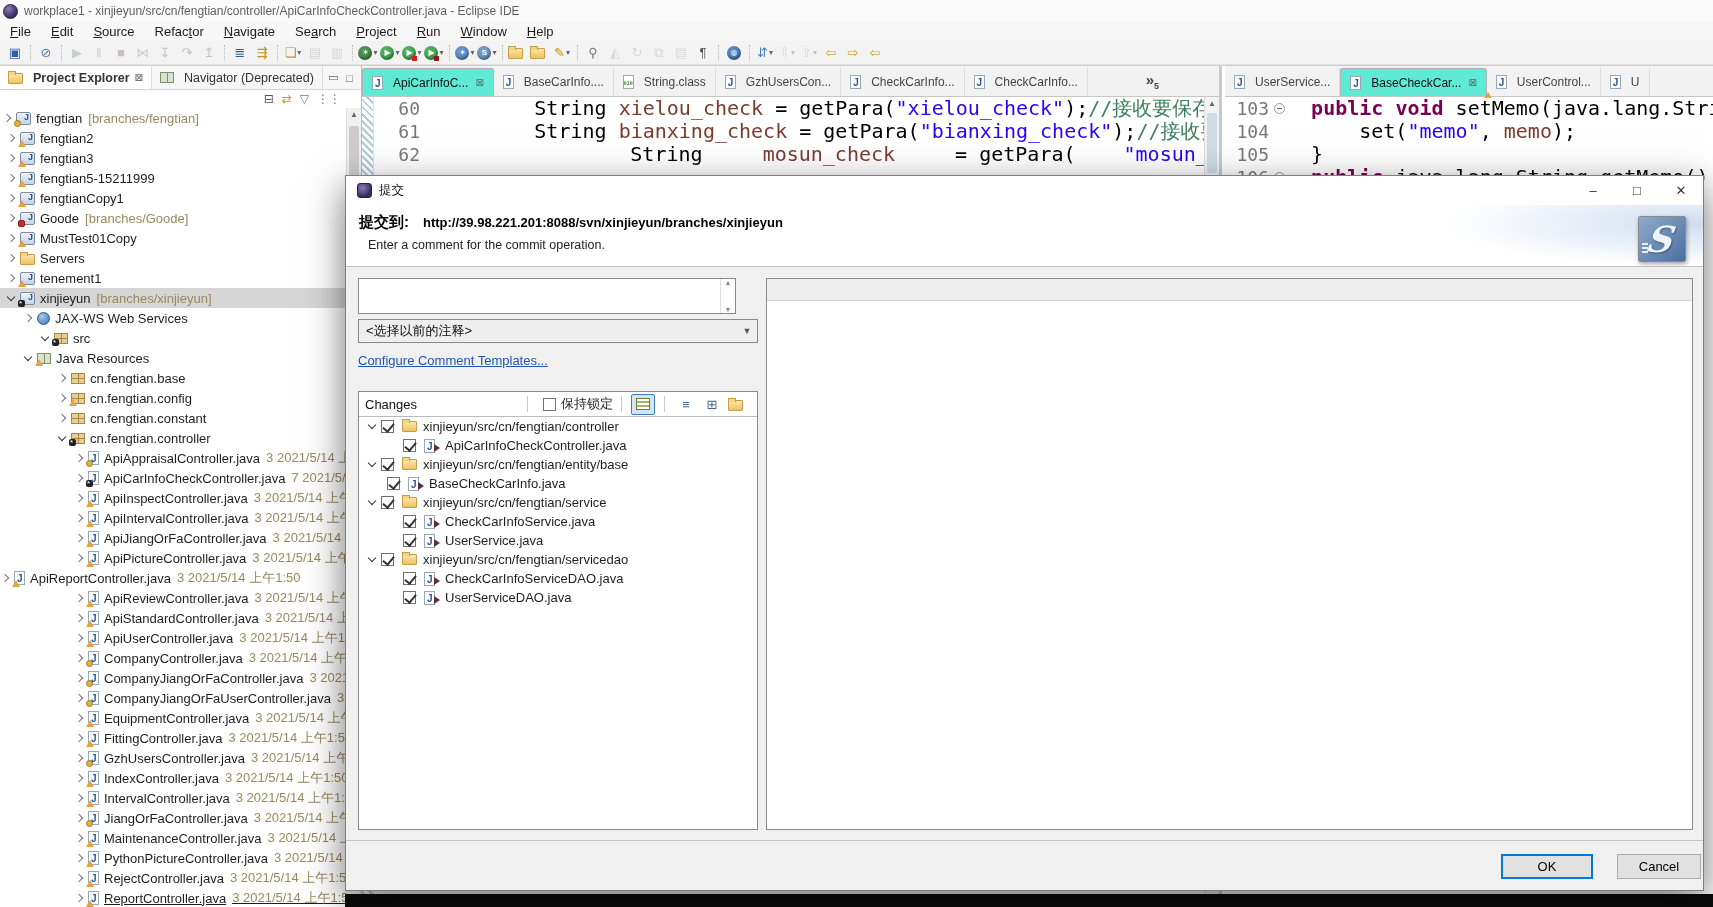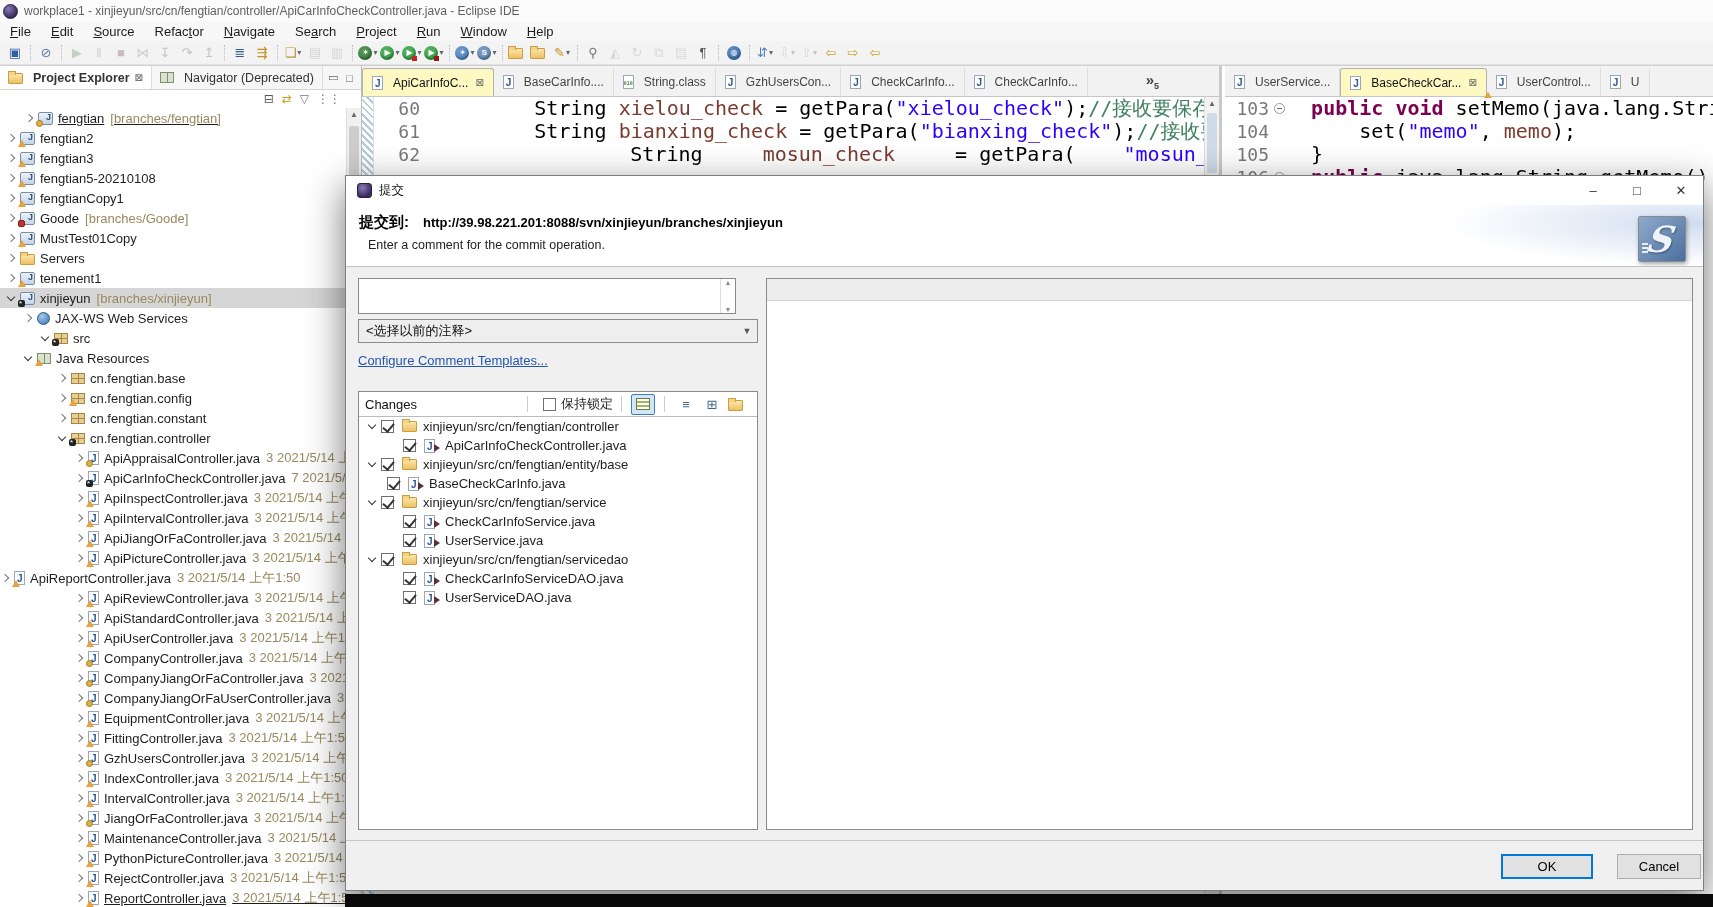--- a/index.html
+++ b/index.html
@@ -64,21 +64,21 @@
   .iclass { width:11px; height:14px; background:#fff; border:1px solid #9aa7b8; }
   .iclass::after { content:"010"; position:absolute; left:0px; top:4px; font:bold 5px "DejaVu Sans Mono",monospace; color:#3f7f3f; }
 
   
   .editor { position:absolute; left:362px; top:65px; right:0; bottom:0; background:#fff; border-top:1px solid #cfcfcf; }
   .egroup { position:absolute; top:0; bottom:0; }
   .egroup.left { left:0; width:860px; border-right:3px solid #c9c9c9; }
   .egroup.right { left:863px; right:0; }
   .tabrow { height:31px; background:#f2f2f2; border-bottom:1px solid #c6c6c6; display:flex; align-items:flex-end; }
   .etab { height:28px; display:flex; align-items:center; gap:5px; padding:0 9px; font-size:12px; color:#444; border-right:1px solid #ddd; white-space:nowrap; }
-  .etab.active { background:#fef9c3; border:1px solid #b2b2b2; border-bottom:none; border-radius:3px 3px 0 0; color:#111; }
+  .etab.active { background:#5eead4; border:1px solid #b2b2b2; border-bottom:none; border-radius:3px 3px 0 0; color:#111; }
   .etab .x { font-size:10px; color:#666; margin-left:2px; }
   .etab .warnov { position:absolute; left:-3px; bottom:-2px; width:0; height:0; border-left:4px solid transparent; border-right:4px solid transparent; border-bottom:6px solid #e8a33d; }
   .eoverflow { margin-left:auto; margin-right:60px; font-size:15px; font-weight:bold; color:#444; align-self:center; }
   .eoverflow sub { font-size:9px; }
   .codepane { position:absolute; left:0; right:0; top:31px; bottom:0; font-family:"DejaVu Sans Mono",monospace; font-size:20px; overflow:hidden; }
   .gutterhatch { position:absolute; left:0; top:0; bottom:0; width:12px; background:repeating-linear-gradient(45deg,#aecbe2 0 2px,#ffffff 2px 5px); border-right:1px solid #e0e0e0; }
   .cline { height:23px; line-height:23px; white-space:pre; display:flex; }
   .lnum { flex:none; width:48px; text-align:right; color:#787878; font-size:18px; padding-right:4px; }
   .fold { flex:none; width:14px; position:relative; }
   .fold.on::after { content:""; position:absolute; left:1px; top:6px; width:9px; height:9px; border:1px solid #999; border-radius:50%; background:#fff; }
@@ -317,21 +317,21 @@
         <span>□</span>
       </span>
     </div>
   <div class="sbtools" id="sbtools">
       <span style="color: rgb(85, 85, 85);">⊟</span>
       <span style="color: rgb(200, 162, 42);">⇄</span>
       <span style="color: rgb(119, 119, 119);">▽</span>
       <span style="color: rgb(119, 119, 119);">⋮⋮</span>
     </div>
   <div class="tree" id="ptree">
-      <div class="trow" style="padding-left: 24px; text-decoration: underline;">
+      <div class="trow" style="padding-left: 2px;">
         <span class="chev closed"></span>
         <span class="ticon iprj">
           <span class="deco lock"></span>
         </span>
         <span>fengtian</span>
         <span class="label-branch"> [branches/fengtian]</span>
       </div>
       <div class="trow" style="padding-left: 6px;">
         <span class="chev closed"></span>
         <span class="ticon iprj">
@@ -344,21 +344,21 @@
         <span class="ticon iprj">
           <span class="deco warn"></span>
         </span>
         <span>fengtian3</span>
       </div>
       <div class="trow" style="padding-left: 6px;">
         <span class="chev closed"></span>
         <span class="ticon iprj">
           <span class="deco warn"></span>
         </span>
-        <span>fengtian5-20210108</span>
+        <span>fengtian5-15211999</span>
       </div>
       <div class="trow" style="padding-left: 6px;">
         <span class="chev closed"></span>
         <span class="ticon iprj">
           <span class="deco warn"></span>
         </span>
         <span>fengtianCopy1</span>
       </div>
       <div class="trow" style="padding-left: 6px;">
         <span class="chev closed"></span>

